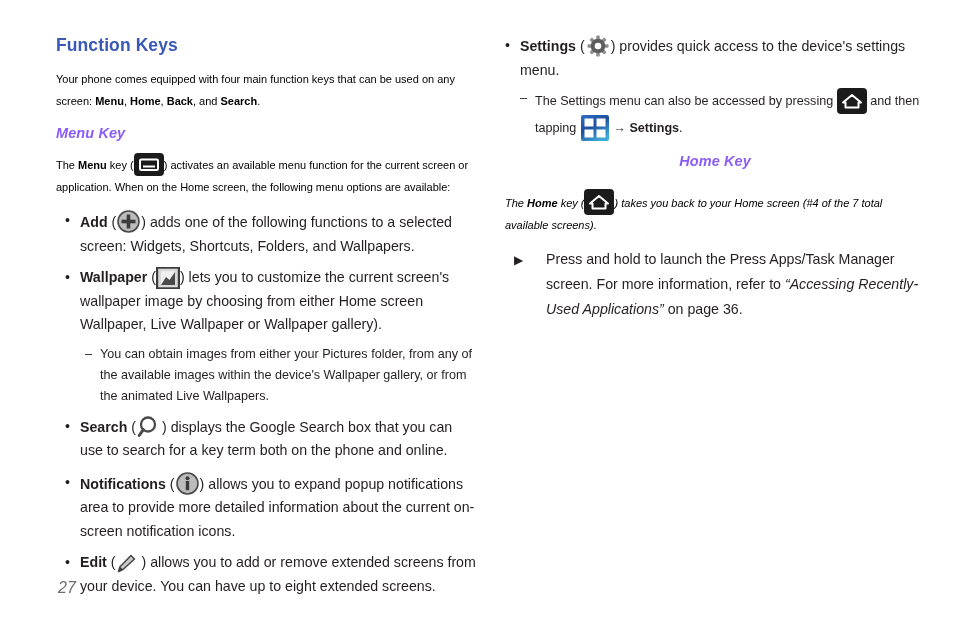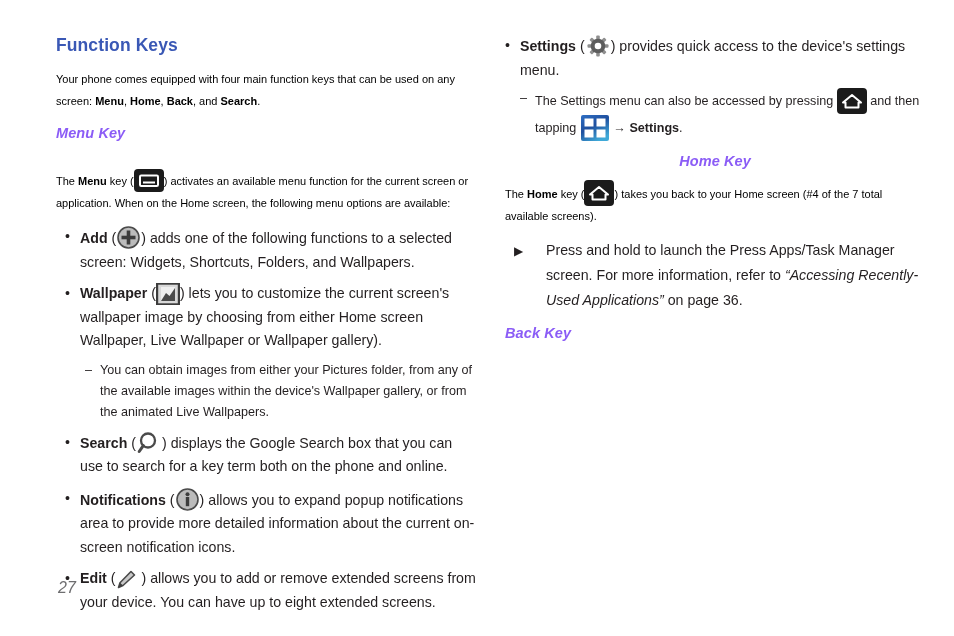--- a/index.html
+++ b/index.html
@@ -125,21 +125,21 @@
   <div class="col col-left">
 
     <h1 class="section-title" style="margin-top:35px;">Function Keys</h1>
 
     <p class="body indent" style="margin-top:13px;">
       <span>Your phone comes equipped with four main function keys that can be used on any screen: </span><b>Menu</b><span>, </span><b>Home</b><span>, </span><b>Back</b><span>, and </span><b>Search</b><span>.</span>
     </p>
 
     <h2 class="sub-title" style="margin-top:13px;">Menu Key</h2>
 
-    <p class="body indent" style="margin-top:28px;">
+    <p class="body indent" style="margin-top:12px;">
       <span>The </span><b>Menu</b><span> key (</span><span class="ico ico-bl"><svg width="30" height="23" viewBox="0 0 30 23">
             <rect x="0" y="0" width="30" height="23" rx="4" ry="4" fill="#1b1b1b"></rect>
             <rect x="6" y="6.5" width="18" height="10.5" rx="1.2" ry="1.2" fill="none" stroke="#ffffff" stroke-width="2"></rect>
             <rect x="9" y="12.5" width="12" height="2" fill="#ffffff"></rect>
           </svg></span><span>) activates an available menu function for the current screen or application. When on the Home screen, the following menu options are available:</span>
     </p>
 
     <div class="bullet-row indent" style="margin-top:11px;">
       <span class="marker">•</span><b>Add</b><span> (</span><span class="ico ico-bl"><svg width="25" height="25" viewBox="0 0 25 25">
             <circle cx="12.5" cy="12.5" r="10.5" fill="#bcbcbc" stroke="#4a4a4a" stroke-width="1.6"></circle>
@@ -214,31 +214,30 @@
             <rect x="1" y="1" width="28" height="26" rx="2" fill="url(#appsg)"></rect>
             <rect x="4.5" y="4.5" width="9" height="8" fill="#ffffff"></rect>
             <rect x="16.5" y="4.5" width="9" height="8" fill="#ffffff"></rect>
             <rect x="4.5" y="15.5" width="9" height="8" fill="#ffffff"></rect>
             <rect x="16.5" y="15.5" width="9" height="8" fill="#ffffff"></rect>
           </svg></span> <span class="b">→</span> <b>Settings</b><span>.</span>
     </div>
 
     <h2 class="sub-title" style="margin-top:11px;text-align:center;">Home Key</h2>
 
-    <p class="body" style="margin-top:11px;">
+    <p class="body" style="margin-top:20px;font-style:italic;">
       <span>The </span><b>Home</b><span> key (</span><span class="ico" style="vertical-align:-8px;"><svg width="30" height="26" viewBox="0 0 30 26">
             <rect x="0" y="0" width="30" height="26" rx="4" ry="4" fill="#1b1b1b"></rect>
             <path d="M15 7 L24 14.5 L21.5 14.5 L21.5 19.5 L8.5 19.5 L8.5 14.5 L6 14.5 Z" fill="none" stroke="#ffffff" stroke-width="2" stroke-linejoin="round"></path>
           </svg></span><span>) takes you back to your Home screen (#4 of the 7 total available screens).</span>
     </p>
 
     <div class="tri-row" style="margin-top:10px;">
       <span class="marker">▶</span><span>Press and hold to launch the Press Apps/Task Manager screen. For more information, refer to </span><i>“Accessing Recently-Used Applications”</i><span> on page 36.</span>
     </div>
 
-    <h2 class="sub-title" style="margin-top:12px;">Back Key</h2>
 
 
   </div>
 
   <div class="pagenum">27</div>
 
 </div>
 
 </body></html>

